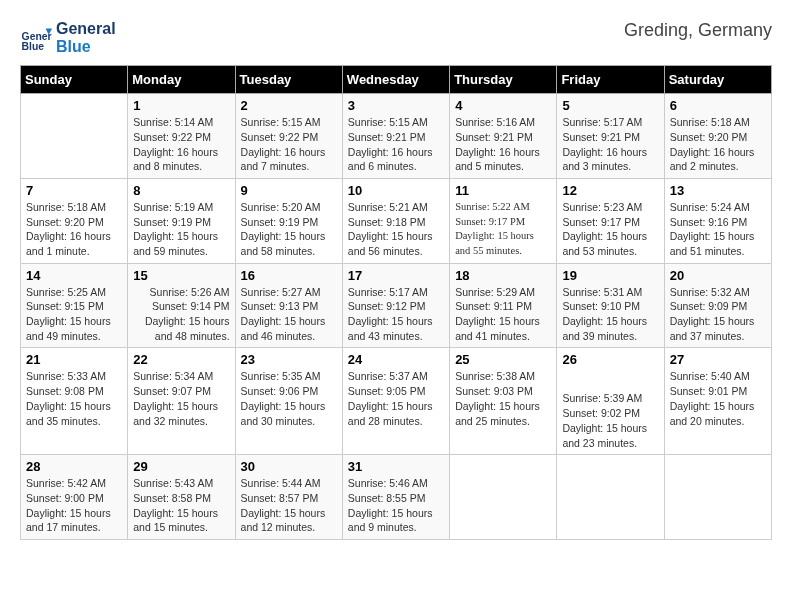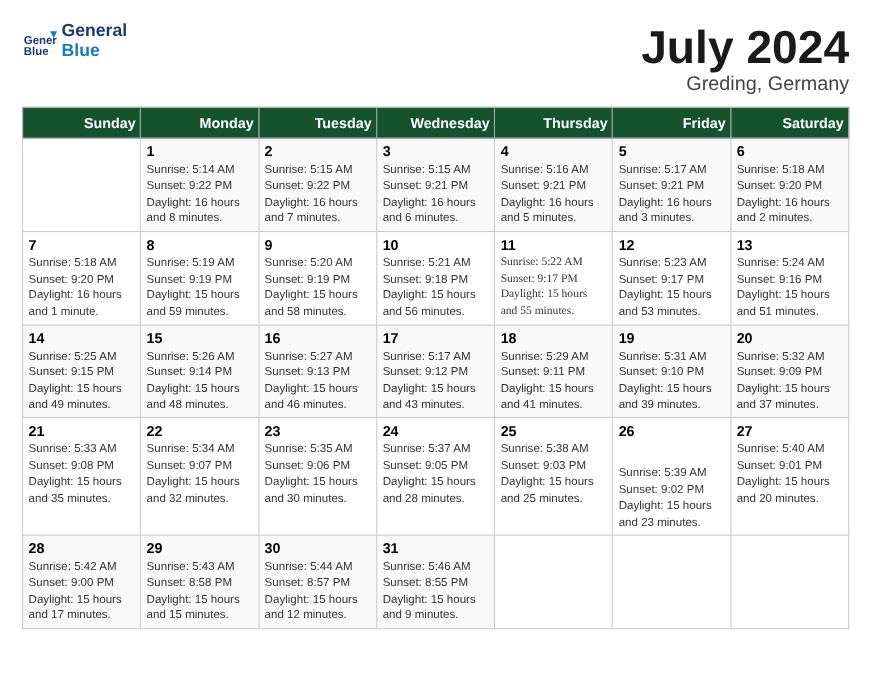--- a/index.html
+++ b/index.html
@@ -37,24 +37,24 @@
     .location-title {
       font-size: 18px;
       color: #444;
     }
     table {
       width: 100%;
       border-collapse: collapse;
       font-size: 11px;
     }
     thead tr th {
-      background-color: #14532d;
+      background-color: #000000;
       color: #fff;
       padding: 6px 4px;
-      text-align: right;
+      text-align: left;
       font-size: 13px;
       border: 1px solid #aaa;
     }
     tbody tr td {
       vertical-align: top;
       border: 1px solid #ccc;
       padding: 4px 5px;
       width: 14.28%;
       min-height: 80px;
       background: #fff;
@@ -86,21 +86,20 @@
       <text x="2" y="22" font-size="13" font-weight="bold" fill="#1a3a6b">General</text>
       <text x="2" y="35" font-size="13" font-weight="bold" fill="#1a3a6b">Blue</text>
       <polygon points="32,8 40,8 36,16" fill="#1a7abf"></polygon>
     </svg>
     <div style="line-height:1.1">
       <div style="font-size:16px;font-weight:bold;color:#1a3a6b;">General</div>
       <div style="font-size:16px;font-weight:bold;color:#1a7abf;">Blue</div>
     </div>
   </div>
   <div class="title-block">
-    <div class="month-title">July 2024</div>
     <div class="location-title">Greding, Germany</div>
   </div>
 </div>
 
 <table>
   <thead>
     <tr>
     <th>Sunday</th>
         <th>Monday</th>
         <th>Tuesday</th>
@@ -210,21 +209,21 @@
       <tr>
         <td>
           <span class="day-num">14</span>
           <div class="day-info" style="white-space: pre-line;">Sunrise: 5:25 AM
 Sunset: 9:15 PM
 Daylight: 15 hours
 and 49 minutes.</div>
         </td>
         <td>
           <span class="day-num">15</span>
-          <div class="day-info" style="white-space: pre-line;">Sunrise: 5:26 AM
+          <div class="day-info" style="white-space: pre-line; text-align: right;">Sunrise: 5:26 AM
 Sunset: 9:14 PM
 Daylight: 15 hours
 and 48 minutes.</div>
         </td>
         <td>
           <span class="day-num">16</span>
           <div class="day-info" style="white-space: pre-line;">Sunrise: 5:27 AM
 Sunset: 9:13 PM
 Daylight: 15 hours
 and 46 minutes.</div>

